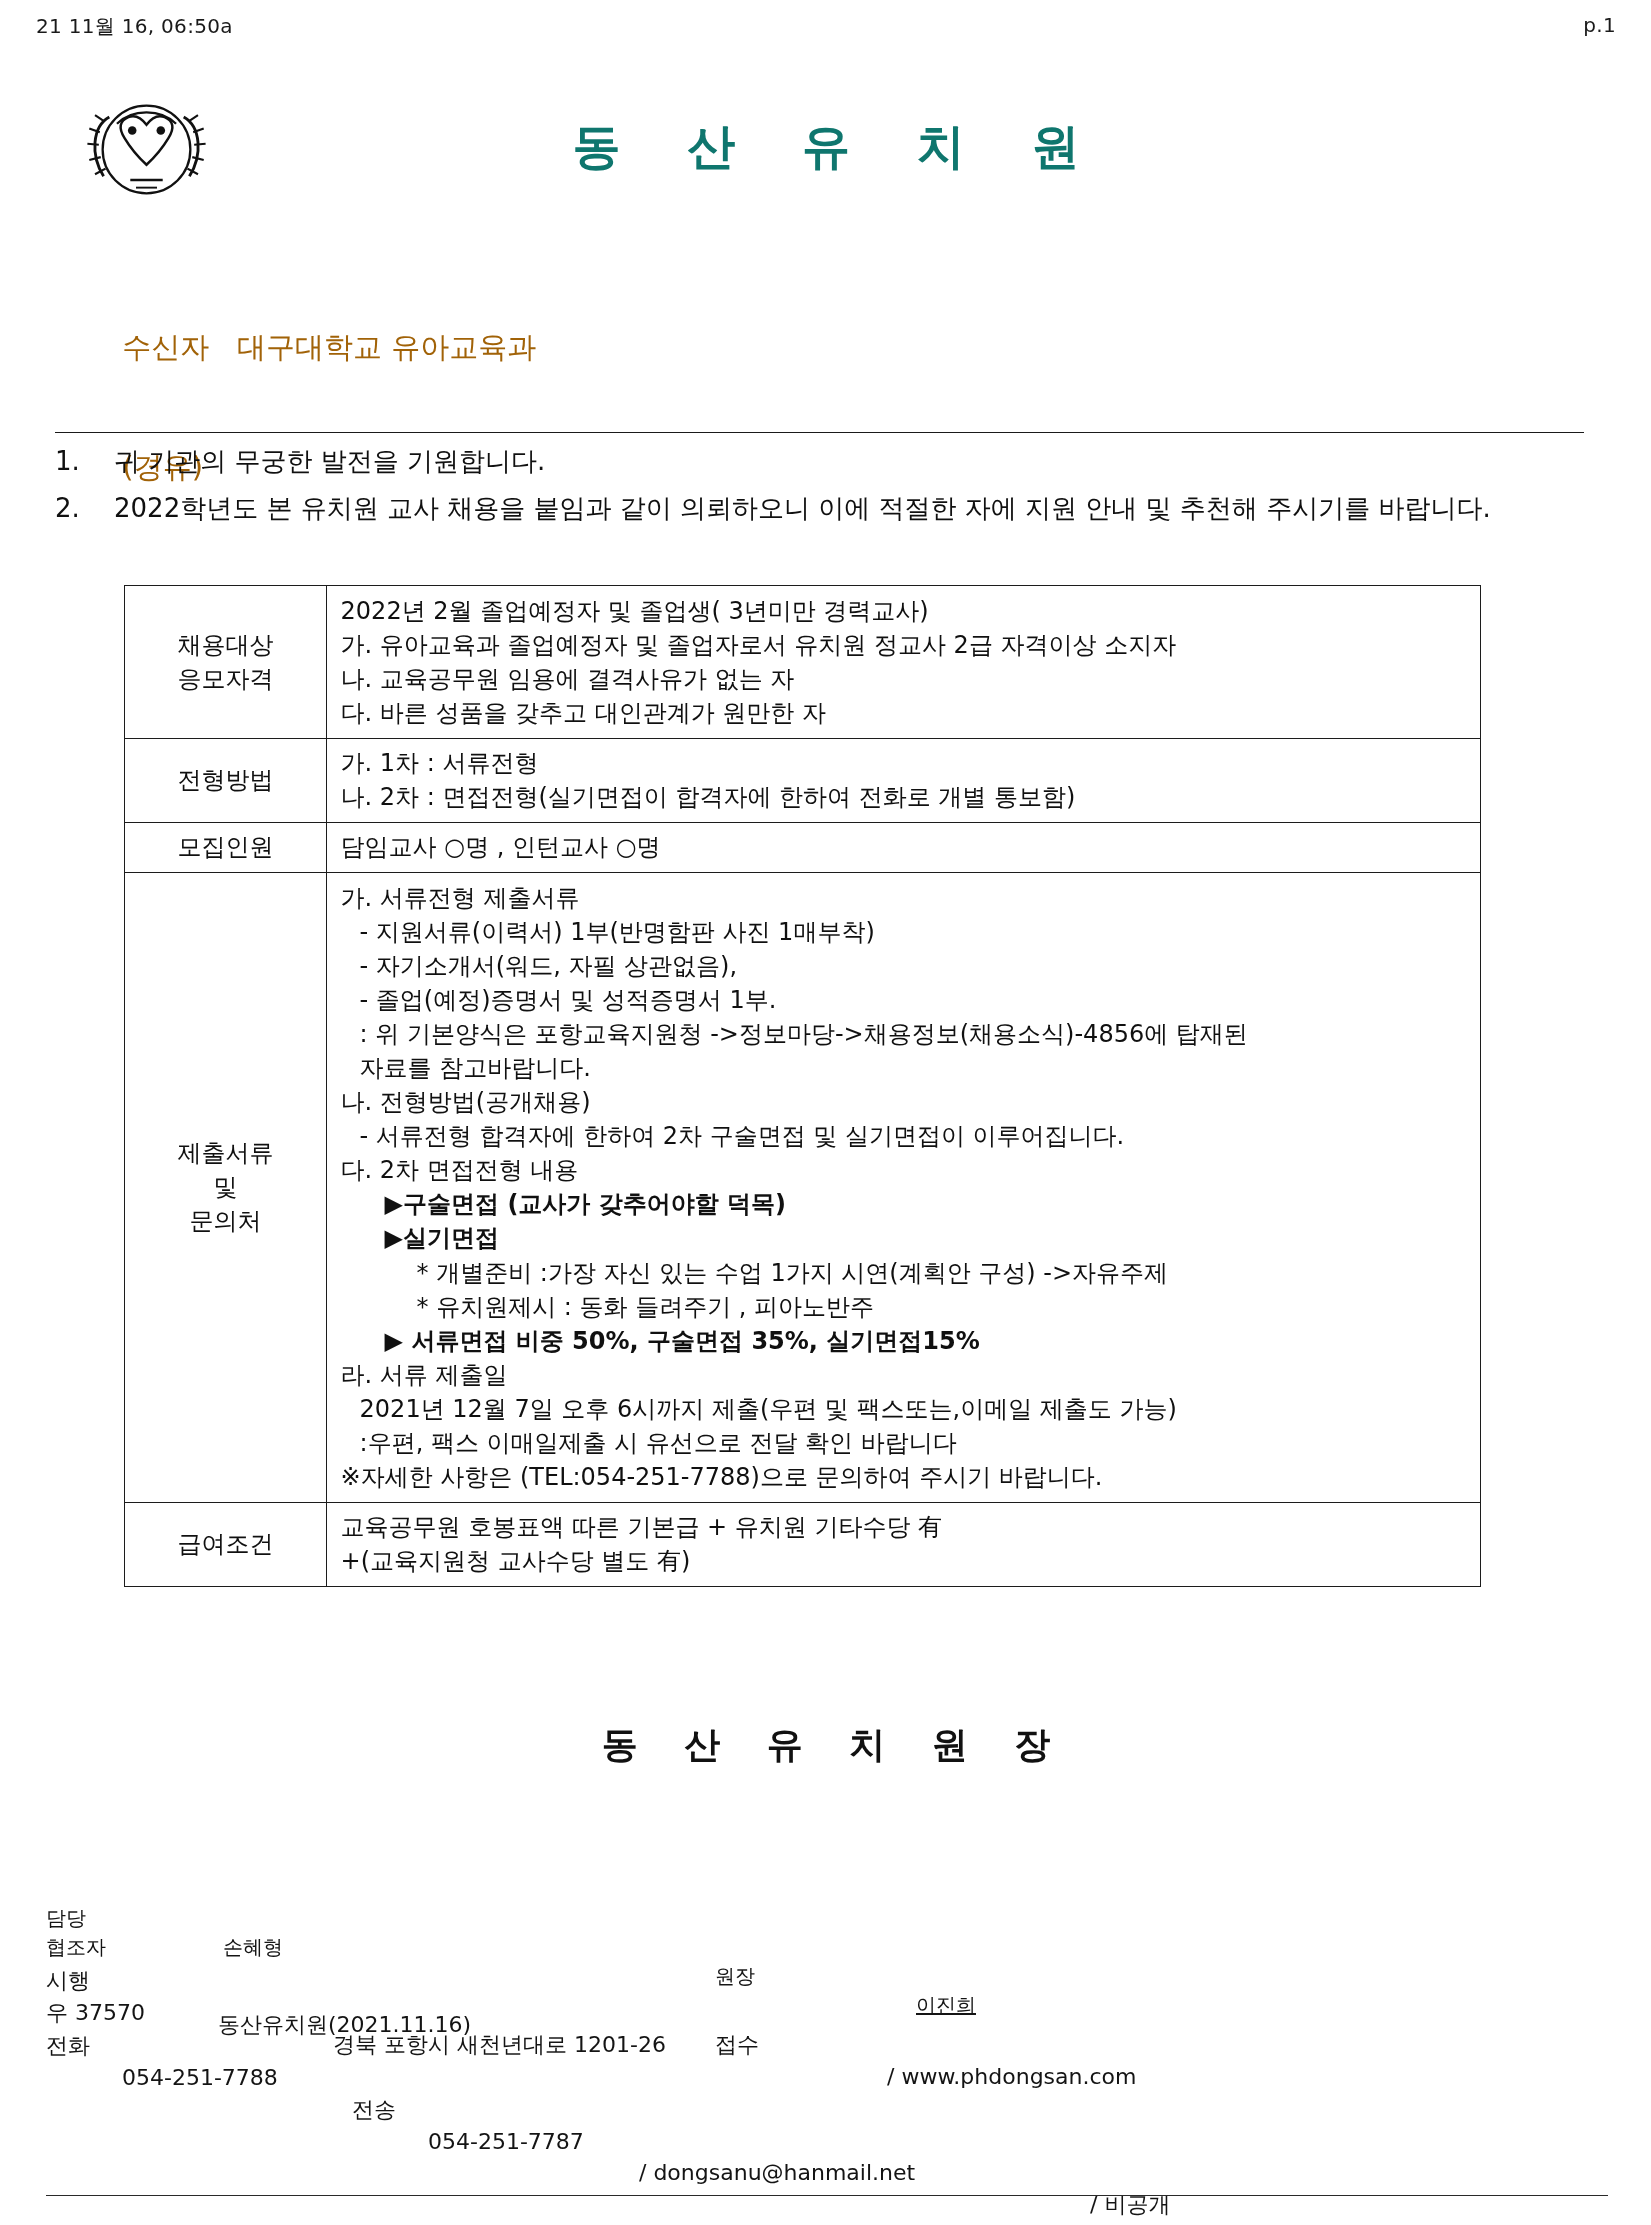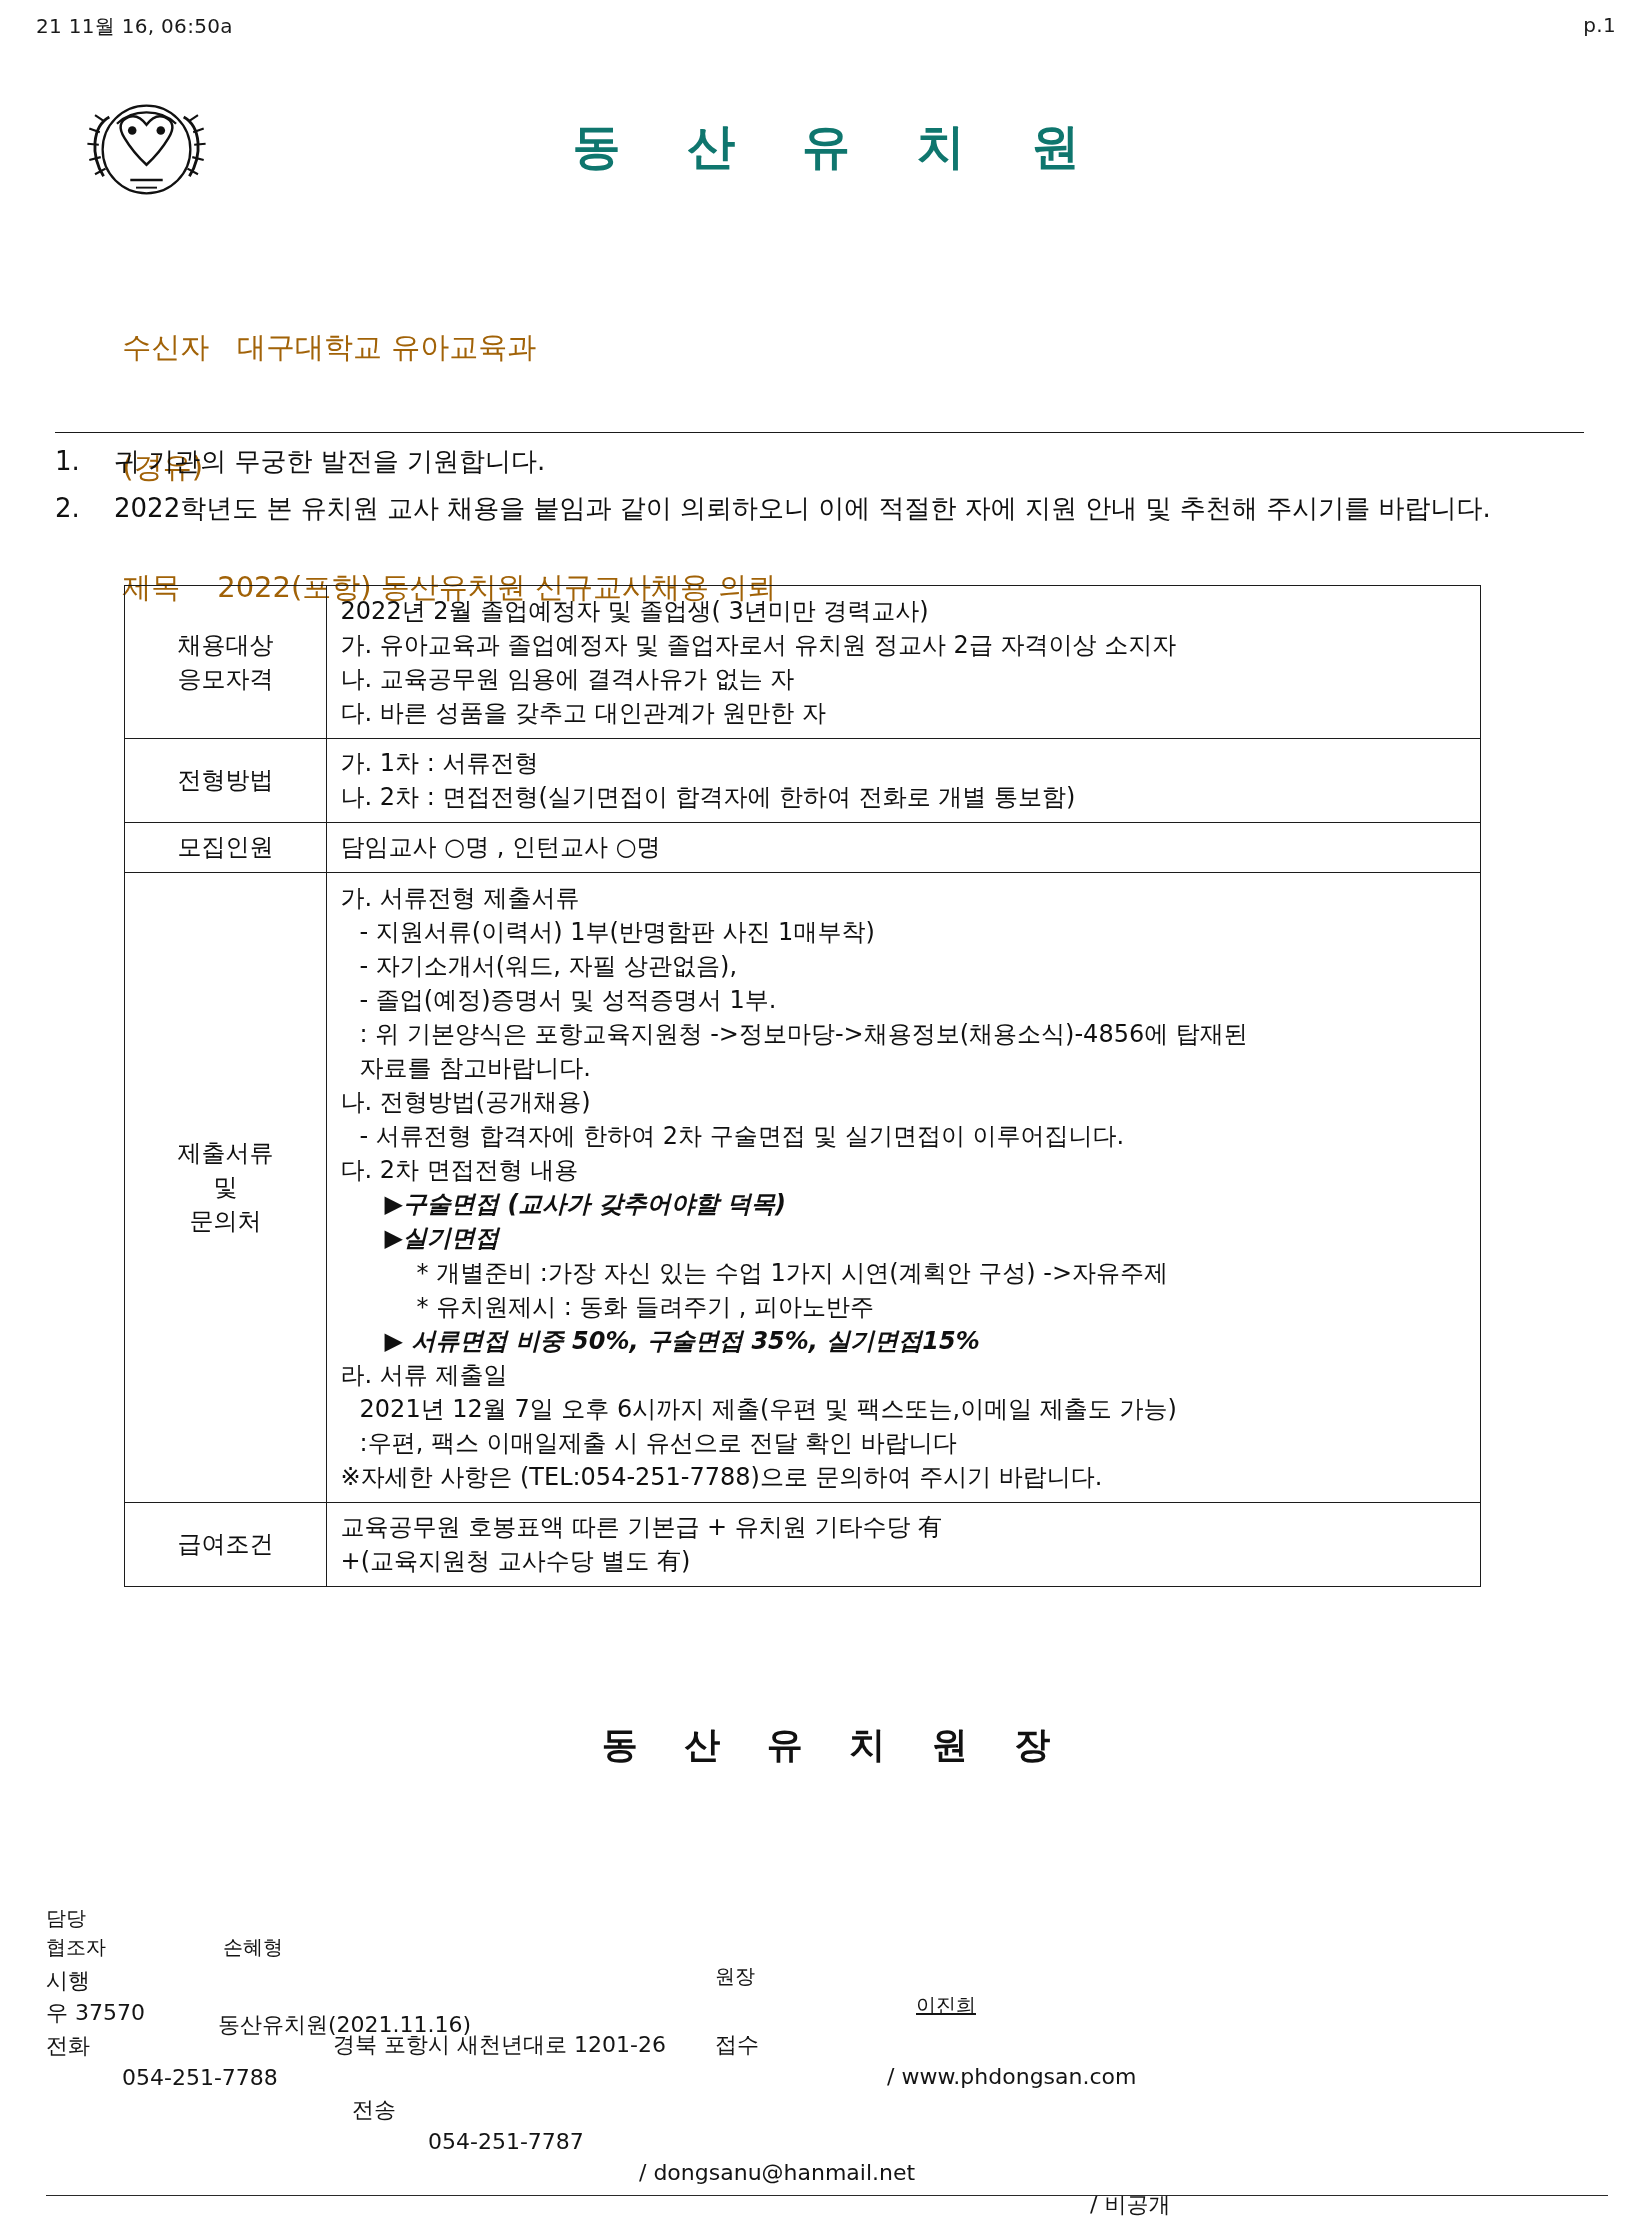--- a/index.html
+++ b/index.html
@@ -130,21 +130,21 @@
   }
   .tbl td.label {
     width: 182px;
     text-align: center;
     vertical-align: middle;
     white-space: pre-line;
   }
   .tbl td.body { padding-left: 13.4px; }
   .tbl .ln { display: block; white-space: pre-wrap; }
   .tbl .ind1 { padding-left: 19px; }
-  .tbl .ind2 { padding-left: 44px; font-style: italic; }
+  .tbl .ind2 { padding-left: 44px; }
   .tbl .ind3 { padding-left: 76px; }
   .tbl .bold { font-weight: 700; }
 
   
   .signature {
     position: absolute;
     left: 0;
     top: 1721px;
     width: 100%;
     text-align: center;
@@ -215,23 +215,20 @@
     </div>
     <div class="school-title">동 산 유 치 원</div>
   </div>
 
   <div class="addr">
     <div class="row">
       <span class="lbl">수신자</span><span>&nbsp;&nbsp;&nbsp;</span><span>대구대학교 유아교육과</span>
     </div>
     <div class="row">
       <span>(경유)</span>
-    </div>
-    <div class="row">
-      <span class="lbl">제목</span><span>&nbsp;&nbsp;&nbsp;&nbsp;</span><span>2022(포항) 동산유치원 신규교사채용 의뢰</span>
     </div>
   </div>
   <div class="addr-rule"></div>
 
   <div class="para" id="para1">
     <span class="num">1.</span>
     <span class="txt">귀 기관의 무궁한 발전을 기원합니다.</span>
   </div>
   <div class="para" id="para2">
     <span class="num">2.</span>

